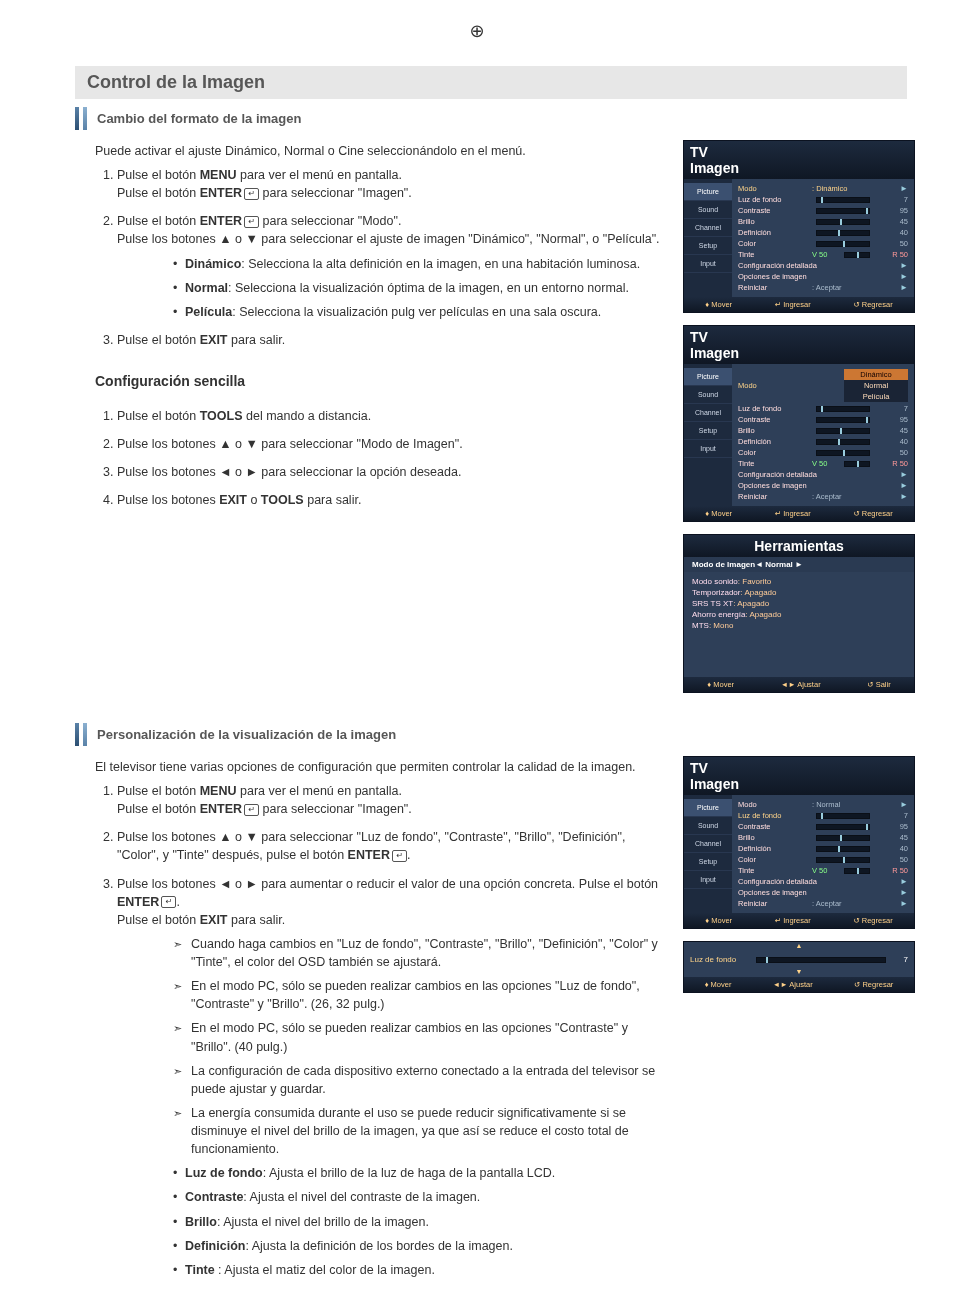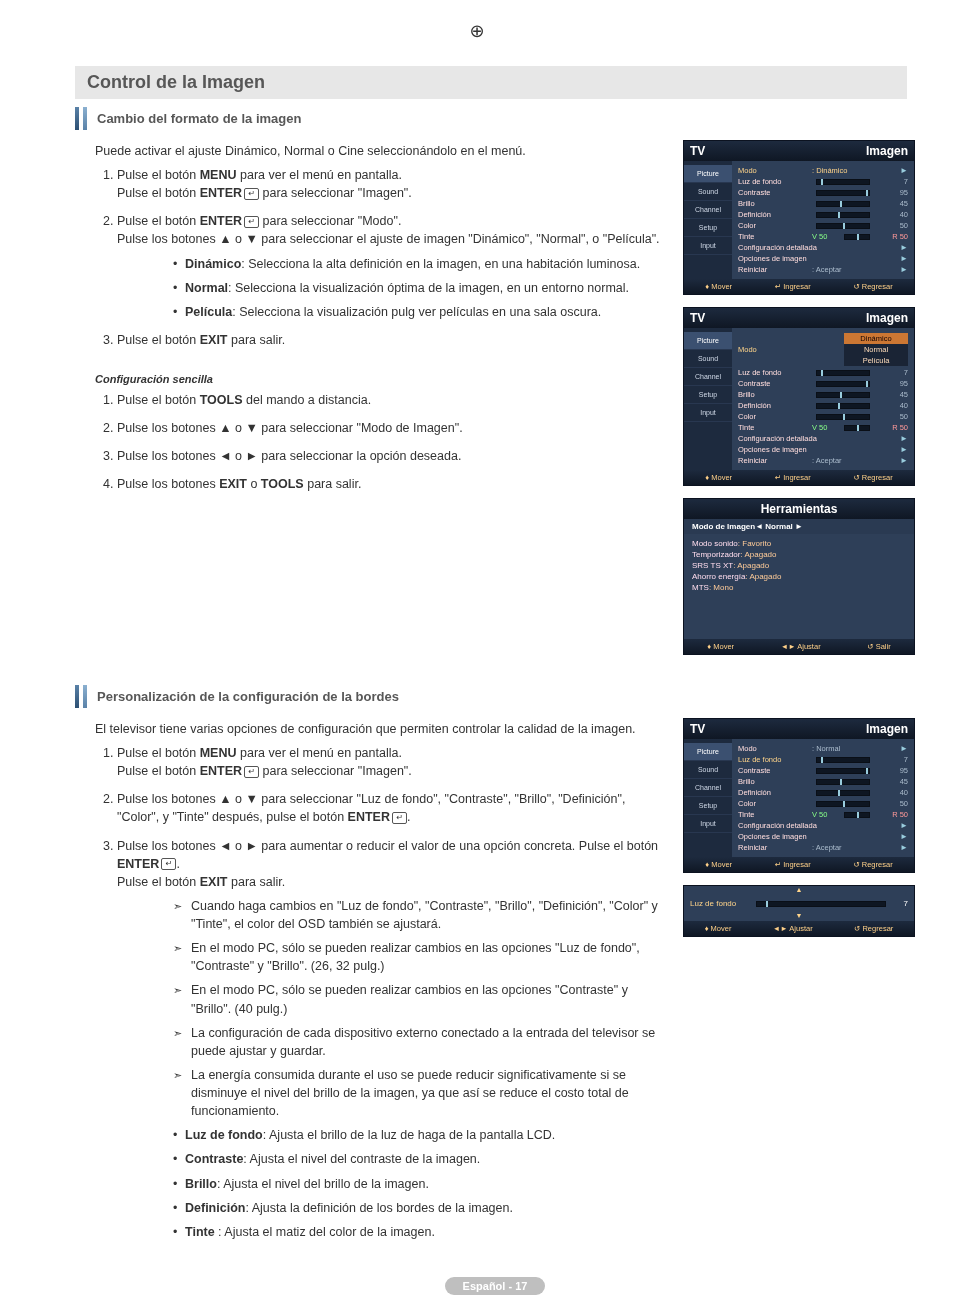--- a/index.html
+++ b/index.html
@@ -17,31 +17,31 @@
 .intro { margin:4px 0 8px 20px; }
 ol { margin:4px 0 10px 24px; padding-left:18px; }
 ol li { margin-bottom:10px; line-height:1.45; }
 .sublist { margin:6px 0 6px 16px; }
 .sublist li { margin-bottom:6px; list-style:none; position:relative; padding-left:12px; }
 .sublist li::before { content:"•"; position:absolute; left:0; }
 .arrowlist { margin:6px 0 6px 16px; }
 .arrowlist li { margin-bottom:6px; list-style:none; position:relative; padding-left:18px; }
 .arrowlist li::before { content:"➣"; position:absolute; left:0; font-size:11px; top:2px; }
 .bold { font-weight:bold; }
-.cfg-title { font-weight:bold; margin:24px 0 6px 20px; font-size:11px;font-style:italic; }
+.cfg-title { font-weight:bold; margin:24px 0 18px 20px; font-size:14px; }
 .routed-ol { list-style:decimal; }
 .enter-icon { display:inline-block; width:13px; height:10px; border:1px solid #555; border-radius:2px; font-size:8px; line-height:9px; text-align:center; margin-left:2px; vertical-align:middle; }
 
 
 .osd { background:#2e3f58; border:1px solid #0b1220; color:#fff; font-size:8px; }
 .osd-head { display:flex; }
 .osd-side { width:48px; background:#1d2a3e; padding:4px 0; }
 .osd-side-item { font-size:7px; color:#cfd8e6; text-align:center; padding:5px 2px; border-bottom:1px solid #283750; }
 .osd-side-item.active { background:#3b5070; color:#fff; }
-.osd-titlebar { background:linear-gradient(#1d2a3e,#0f1724); padding:3px 6px; font-size:12px; font-weight:bold; text-align:center; }
+.osd-titlebar { background:linear-gradient(#1d2a3e,#0f1724); padding:3px 6px; font-size:14px; font-weight:bold; text-align:center;flex-direction:column; }
 .osd-titlebar.tv { text-align:left; display:flex; justify-content:space-between; padding:3px 6px; }
 .osd-body { flex:1; padding:4px 6px; }
 .osd-row { display:flex; justify-content:space-between; align-items:center; padding:1px 0; font-size:7.5px; }
 .osd-row .lab { flex:0 0 74px; color:#fdd; }
 .osd-row .lab.sel { color:#ffd48a; }
 .osd-row .val { color:#abc; font-size:7.5px; text-align:right; flex:0 0 34px; }
 .osd-row .bar { flex:1 1 auto; height:4px; background:#0e1622; margin:0 4px; position:relative; border:1px solid #0a0f17; }
 .osd-row .bar::after { content:""; position:absolute; top:-1px; bottom:-1px; width:2px; background:#9cd; }
 .osd-row .bar.v7::after{ left:7%; }
 .osd-row .bar.v95::after{ left:95%; }
@@ -303,21 +303,21 @@
           <span>◄► <span>Ajustar</span></span>
           <span>↺ <span>Salir</span></span>
         </div>
       </div>
     </div>
   </div>
 
   <div class="subhead-wrap" style="margin-top:30px">
     <div class="subhead-stripe"></div>
     <div class="subhead-stripe2"></div>
-    <div class="subhead">Personalización de la configuración de la bordes</div>
+    <div class="subhead">Personalización de la visualización de la imagen</div>
   </div>
 
   <div class="two-col">
     <div class="left">
       <div class="intro">El televisor tiene varias opciones de configuración que permiten controlar la calidad de la imagen.</div>
       <ol class="routed-ol">
         <li>
           <span>Pulse el botón </span><span class="bold">MENU</span><span> para ver el menú en pantalla.</span><br>
           <span>Pulse el botón </span><span class="bold">ENTER</span><span class="enter-icon">↵</span><span> para seleccionar "Imagen".</span>
         </li>

